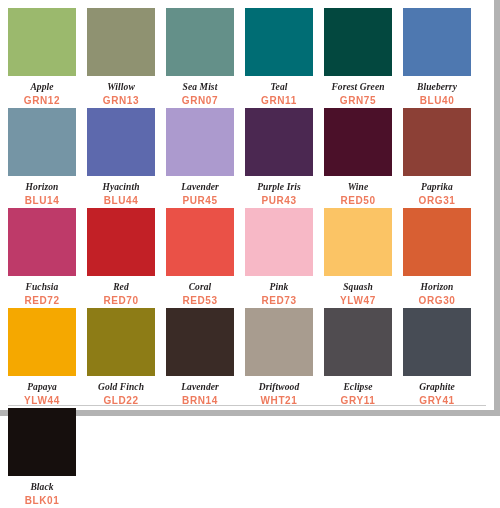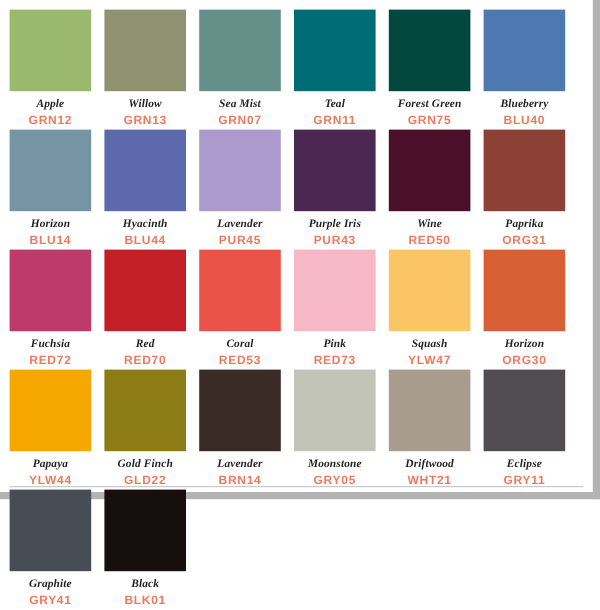--- a/index.html
+++ b/index.html
@@ -195,25 +195,20 @@
         <span class="swatch-chip" style="background: rgb(141, 124, 22);"></span>
         <span class="swatch-name">Gold Finch</span>
         <span class="swatch-code">GLD22</span>
       </div>
       <div class="swatch-cell">
         <span class="swatch-chip" style="background: rgb(58, 43, 38);"></span>
         <span class="swatch-name">Lavender</span>
         <span class="swatch-code">BRN14</span>
       </div>
       <div class="swatch-cell">
-        <span class="swatch-chip" style="background: rgb(193, 196, 182);"></span>
-        <span class="swatch-name">Moonstone</span>
-        <span class="swatch-code">GRY05</span>
-      </div>
-      <div class="swatch-cell">
         <span class="swatch-chip" style="background: rgb(168, 156, 143);"></span>
         <span class="swatch-name">Driftwood</span>
         <span class="swatch-code">WHT21</span>
       </div>
       <div class="swatch-cell">
         <span class="swatch-chip" style="background: rgb(80, 76, 80);"></span>
         <span class="swatch-name">Eclipse</span>
         <span class="swatch-code">GRY11</span>
       </div>
       <div class="swatch-cell">

